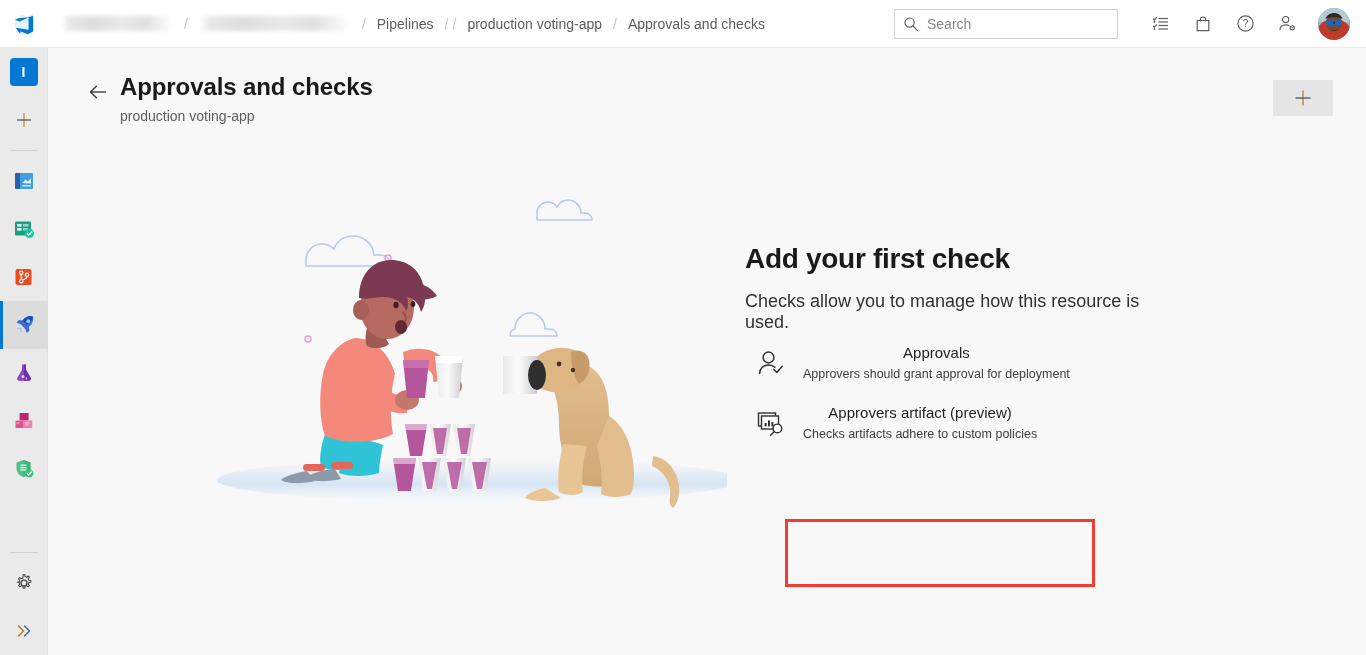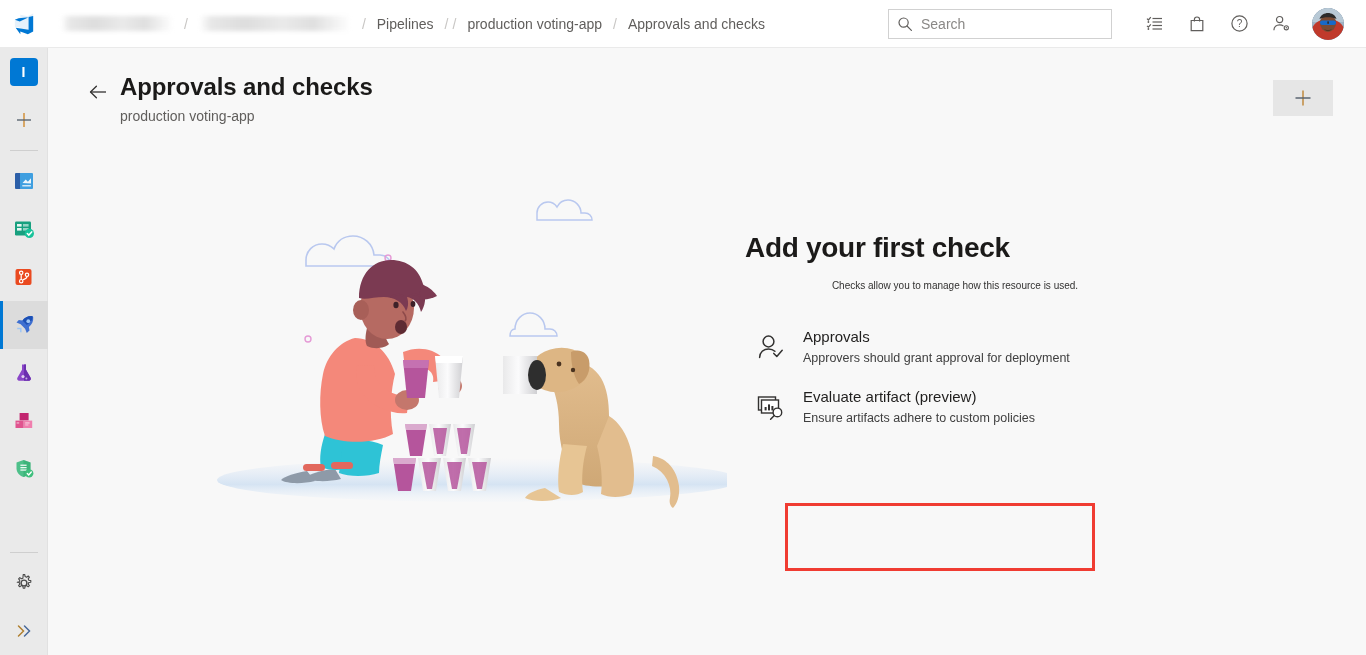--- a/index.html
+++ b/index.html
@@ -53,21 +53,21 @@
     filter: blur(2.2px);
     opacity: .95;
   }
   .crumb-redacted.r1 { width: 112px; }
   .crumb-redacted.r2 { width: 152px; }
 
   .header-right {
     margin-left: auto;
     display: flex; align-items: center;
     height: 48px;
-    padding-right: 22px;
+    padding-right: 16px;
   }
   .search-box {
     width: 224px; height: 30px;
     border: 1px solid #d1d1d1;
     background: #ffffff;
     display: flex; align-items: center;
     padding: 0 8px;
     margin-right: 22px;
   }
   .search-box svg { flex: 0 0 16px; margin-right: 8px; }
@@ -164,48 +164,46 @@
   
   .illus {
     position: absolute;
     left: 158px; top: 140px;
     width: 520px; height: 330px;
   }
 
   
   .panel {
     position: absolute;
-    left: 696px; top: 184px;
+    left: 696px; top: 195px;
     width: 420px;
   }
   .panel-h {
     font-size: 28px; font-weight: 700;
     color: #1b1a19;
     letter-spacing: -0.3px;
     margin-bottom: 16px;
   }
   .panel-sub {
-    font-size: 10px; color: #323130;
-    margin-bottom: 26px;
-    text-align: center;
+    font-size: 18px; color: #323130;
   }
   .check-list { position: relative; }
   .check-item {
     display: flex; align-items: center;
     padding: 10px 10px 10px 12px;
     cursor: pointer;
     margin-left: -2px;
   }
   .check-ico {
     width: 32px; height: 32px;
     flex: 0 0 32px;
     display: flex; align-items: center; justify-content: center;
     margin-right: 16px;
   }
-  .check-title { font-size: 15px; color: #201f1e; line-height: 20px; }
+  .check-title { font-size: 15px; color: #201f1e; line-height: 20px; text-align: center; }
   .check-desc { font-size: 12.5px; color: #404040; line-height: 18px; margin-top: 2px; }
 
   .highlight-box {
     position: absolute;
     left: 40px; top: 186px;
     width: 310px; height: 68px;
     border: 3px solid #f03c32;
     background: transparent;
     pointer-events: none;
   }
@@ -566,22 +564,22 @@
               <rect x="2.5" y="5" width="17" height="13" fill="none" stroke="#323130" stroke-width="1.4"></rect>
               <rect x="5.5" y="8" width="17" height="13" fill="#ffffff" stroke="#323130" stroke-width="1.4"></rect>
               <rect x="8.6" y="15" width="2" height="3.4" fill="#323130"></rect>
               <rect x="12" y="12.4" width="2" height="6" fill="#323130"></rect>
               <rect x="15.4" y="14" width="2" height="4.4" fill="#323130"></rect>
               <circle cx="21.4" cy="20.4" r="4.3" fill="#ffffff" stroke="#323130" stroke-width="1.4"></circle>
               <line x1="18.3" y1="23.5" x2="14.6" y2="27.2" stroke="#323130" stroke-width="1.5" stroke-linecap="round"></line>
             </svg>
           </div>
           <div>
-            <div class="check-title">Evaluate artifact (preview)</div>
-            <div class="check-desc">Ensure artifacts adhere to custom policies</div>
+            <div class="check-title">Approvers artifact (preview)</div>
+            <div class="check-desc">Checks artifacts adhere to custom policies</div>
           </div>
         </div>
 
         <div class="highlight-box"></div>
       </div>
     </div>
 
   </div>
 </div>
 

